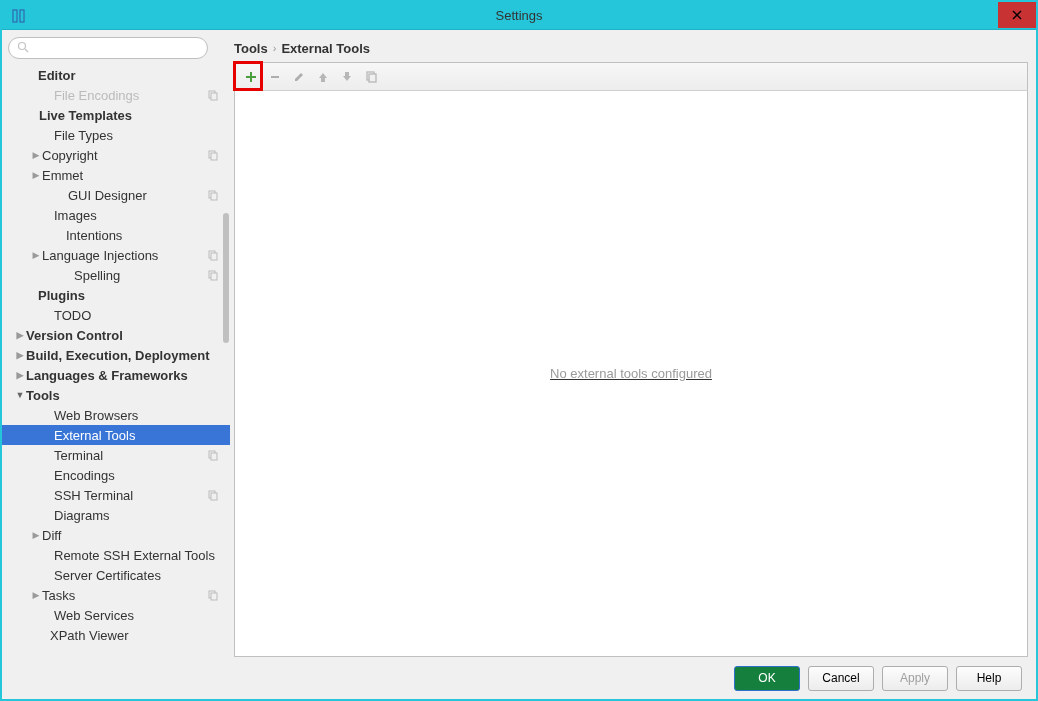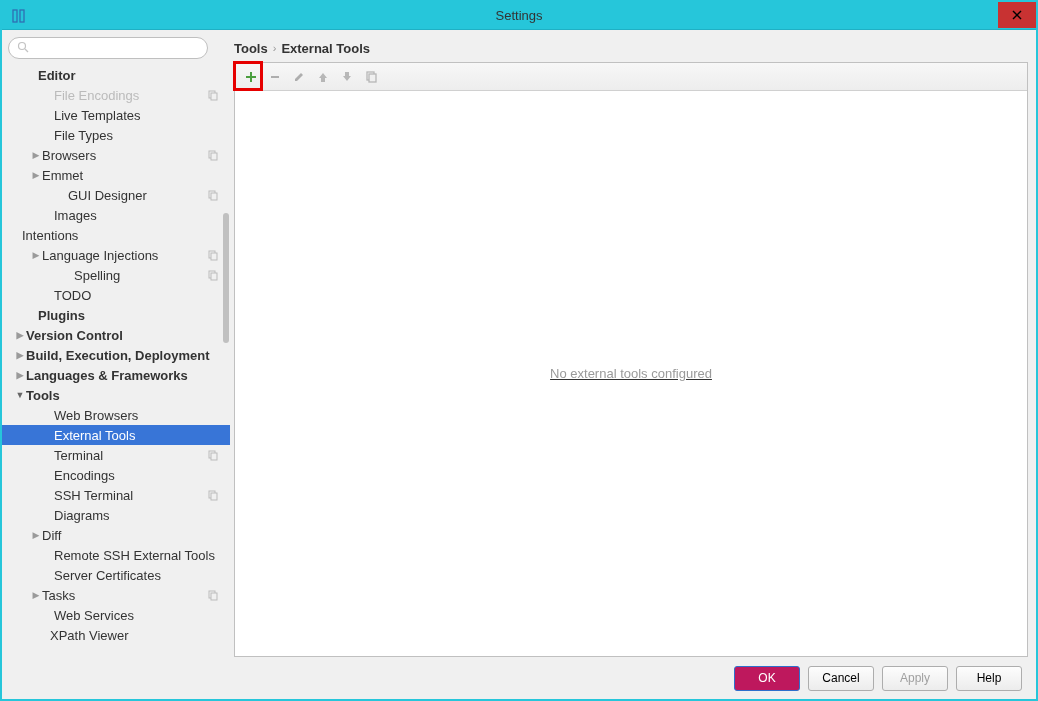--- a/index.html
+++ b/index.html
@@ -197,21 +197,21 @@
   min-width: 66px;
   height: 25px;
   font-size: 12px;
   border: 1px solid #adadad;
   background: linear-gradient(#fdfdfd,#ececec);
   border-radius: 3px;
   cursor: pointer;
   padding: 0 10px;
 }
 .footer button.primary {
-  background: #be185d;
+  background: #15803d;
   border-color: #2e6fcc;
   color: #fff;
 }
 .footer button:disabled {
   color: #a0a0a0;
   cursor: default;
 }
 </style>
 </head>
 <body>
@@ -253,29 +253,29 @@
           </div>
           <div class="tree-item" style="padding-left:52px;color:#bbb;">
             <span class="tree-label">File Encodings</span>
             <span class="tree-copy-icon">
               <svg width="11" height="11" viewBox="0 0 11 11">
                 <rect x="1" y="1" width="6" height="7" fill="none" stroke="#999" stroke-width="1"></rect>
                 <rect x="3" y="3" width="6" height="7" fill="#f0f0f0" stroke="#999" stroke-width="1"></rect>
               </svg>
             </span>
           </div>
-          <div class="tree-item" style="padding-left:52px;">
+          <div class="tree-item" style="padding-left:37px;font-weight:bold;">
             <span class="tree-label">Live Templates</span>
           </div>
           <div class="tree-item" style="padding-left:52px;">
             <span class="tree-label">File Types</span>
           </div>
           <div class="tree-item" style="padding-left:40px;">
             <span class="tree-arrow " style="margin-left:-12px;">▶</span>
-            <span class="tree-label">Browsers</span>
+            <span class="tree-label">Copyright</span>
             <span class="tree-copy-icon">
               <svg width="11" height="11" viewBox="0 0 11 11">
                 <rect x="1" y="1" width="6" height="7" fill="none" stroke="#999" stroke-width="1"></rect>
                 <rect x="3" y="3" width="6" height="7" fill="#f0f0f0" stroke="#999" stroke-width="1"></rect>
               </svg>
             </span>
           </div>
           <div class="tree-item" style="padding-left:40px;">
             <span class="tree-arrow " style="margin-left:-12px;">▶</span>
             <span class="tree-label">Emmet</span>
@@ -285,21 +285,21 @@
             <span class="tree-copy-icon">
               <svg width="11" height="11" viewBox="0 0 11 11">
                 <rect x="1" y="1" width="6" height="7" fill="none" stroke="#999" stroke-width="1"></rect>
                 <rect x="3" y="3" width="6" height="7" fill="#f0f0f0" stroke="#999" stroke-width="1"></rect>
               </svg>
             </span>
           </div>
           <div class="tree-item" style="padding-left:52px;">
             <span class="tree-label">Images</span>
           </div>
-          <div class="tree-item" style="padding-left:20px;">
+          <div class="tree-item" style="padding-left:64px;">
             <span class="tree-label">Intentions</span>
           </div>
           <div class="tree-item" style="padding-left:40px;">
             <span class="tree-arrow " style="margin-left:-12px;">▶</span>
             <span class="tree-label">Language Injections</span>
             <span class="tree-copy-icon">
               <svg width="11" height="11" viewBox="0 0 11 11">
                 <rect x="1" y="1" width="6" height="7" fill="none" stroke="#999" stroke-width="1"></rect>
                 <rect x="3" y="3" width="6" height="7" fill="#f0f0f0" stroke="#999" stroke-width="1"></rect>
               </svg>
@@ -307,25 +307,25 @@
           </div>
           <div class="tree-item" style="padding-left:72px;">
             <span class="tree-label">Spelling</span>
             <span class="tree-copy-icon">
               <svg width="11" height="11" viewBox="0 0 11 11">
                 <rect x="1" y="1" width="6" height="7" fill="none" stroke="#999" stroke-width="1"></rect>
                 <rect x="3" y="3" width="6" height="7" fill="#f0f0f0" stroke="#999" stroke-width="1"></rect>
               </svg>
             </span>
           </div>
-          <div class="tree-item" style="padding-left:52px;">
-            <span class="tree-label">TODO</span>
-          </div>
           <div class="tree-item bold" style="padding-left:36px;">
             <span class="tree-label">Plugins</span>
+          </div>
+          <div class="tree-item" style="padding-left:52px;">
+            <span class="tree-label">TODO</span>
           </div>
           <div class="tree-item bold" style="padding-left:24px;">
             <span class="tree-arrow " style="margin-left:-12px;">▶</span>
             <span class="tree-label">Version Control</span>
           </div>
           <div class="tree-item bold" style="padding-left:24px;">
             <span class="tree-arrow " style="margin-left:-12px;">▶</span>
             <span class="tree-label">Build, Execution, Deployment</span>
           </div>
           <div class="tree-item bold" style="padding-left:24px;">

